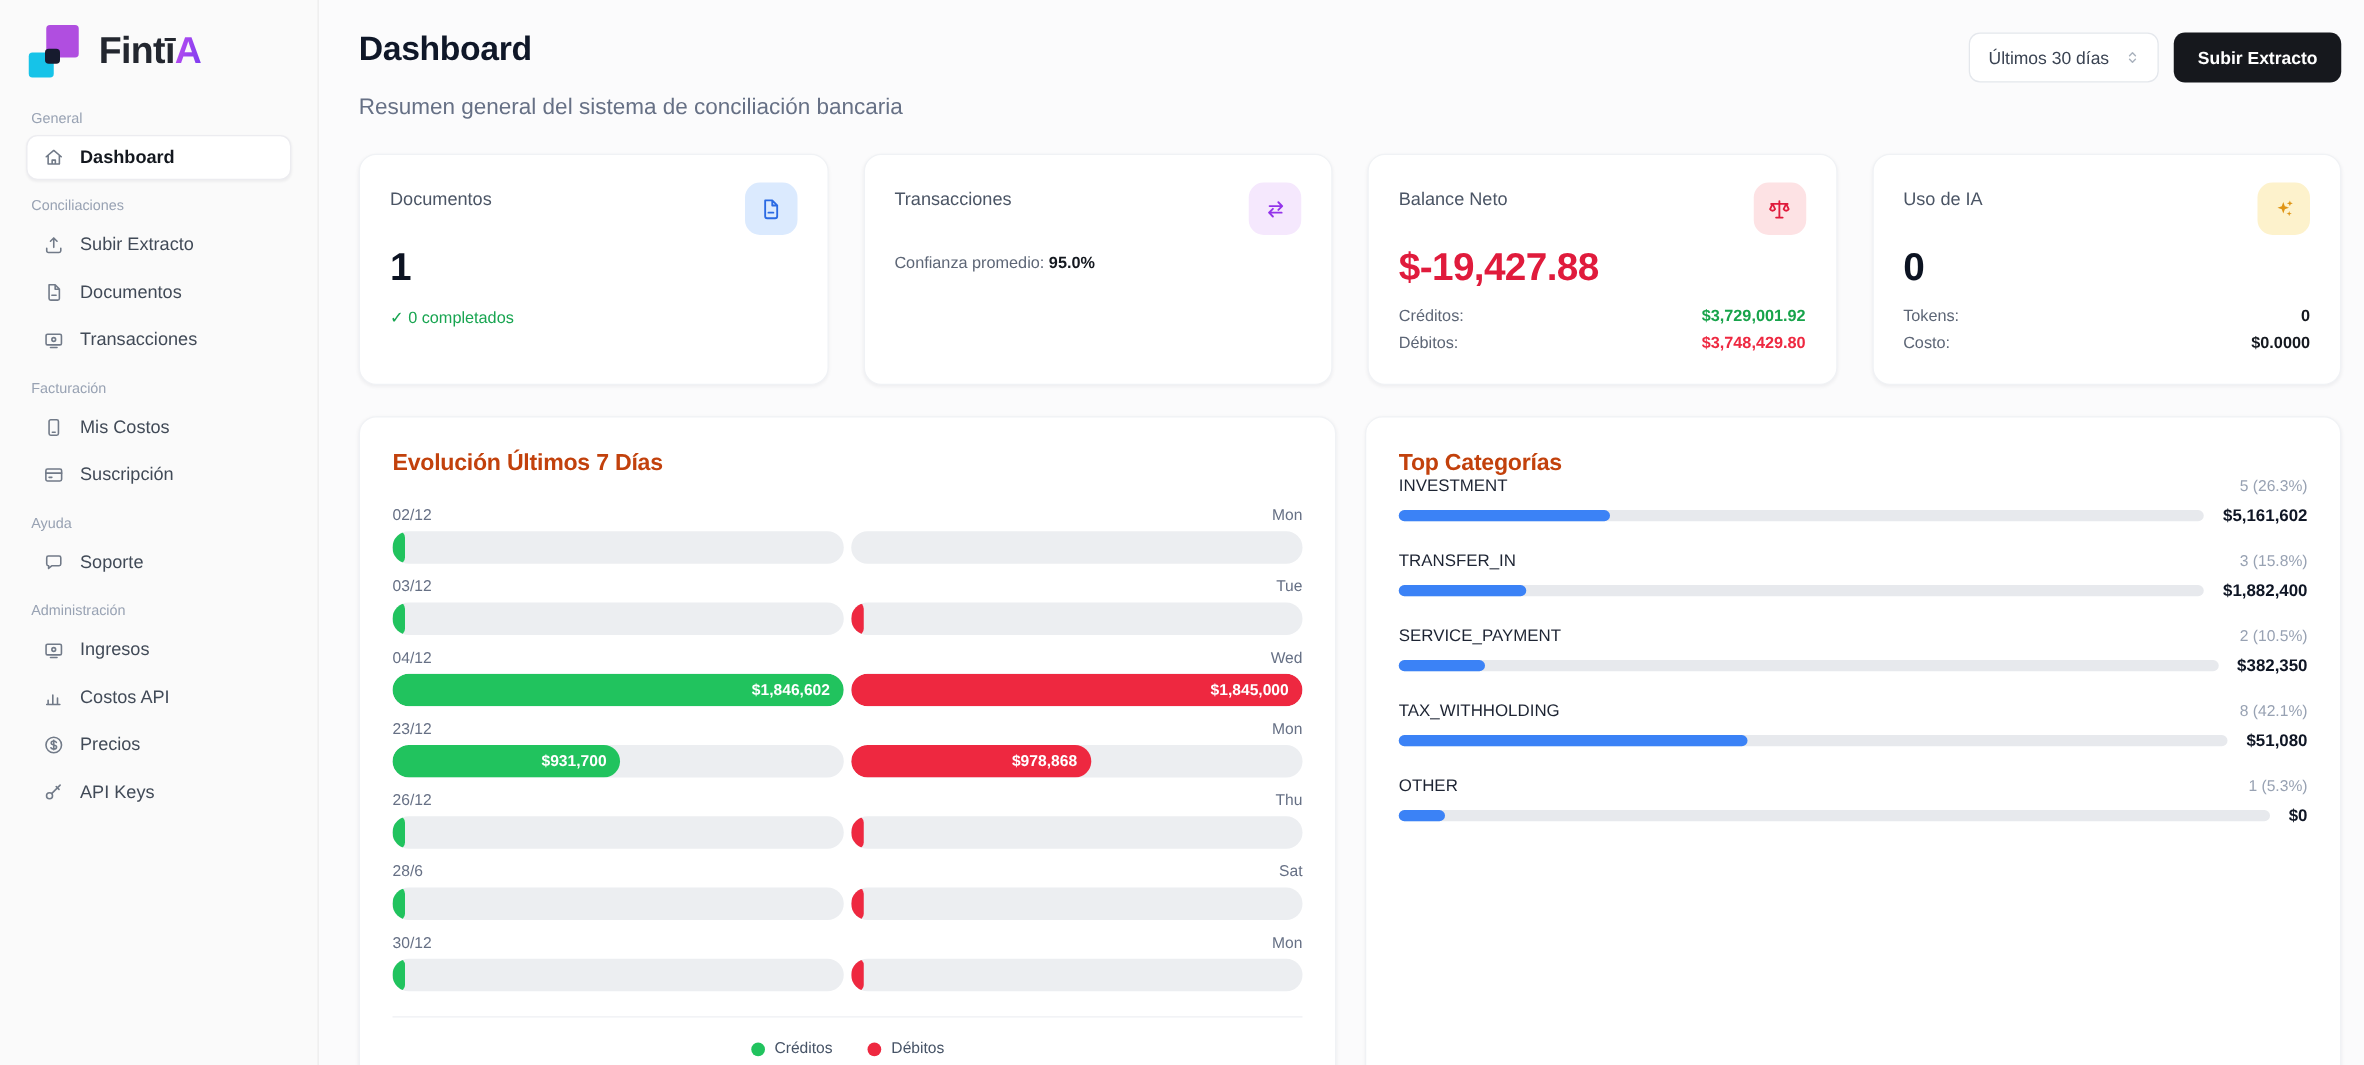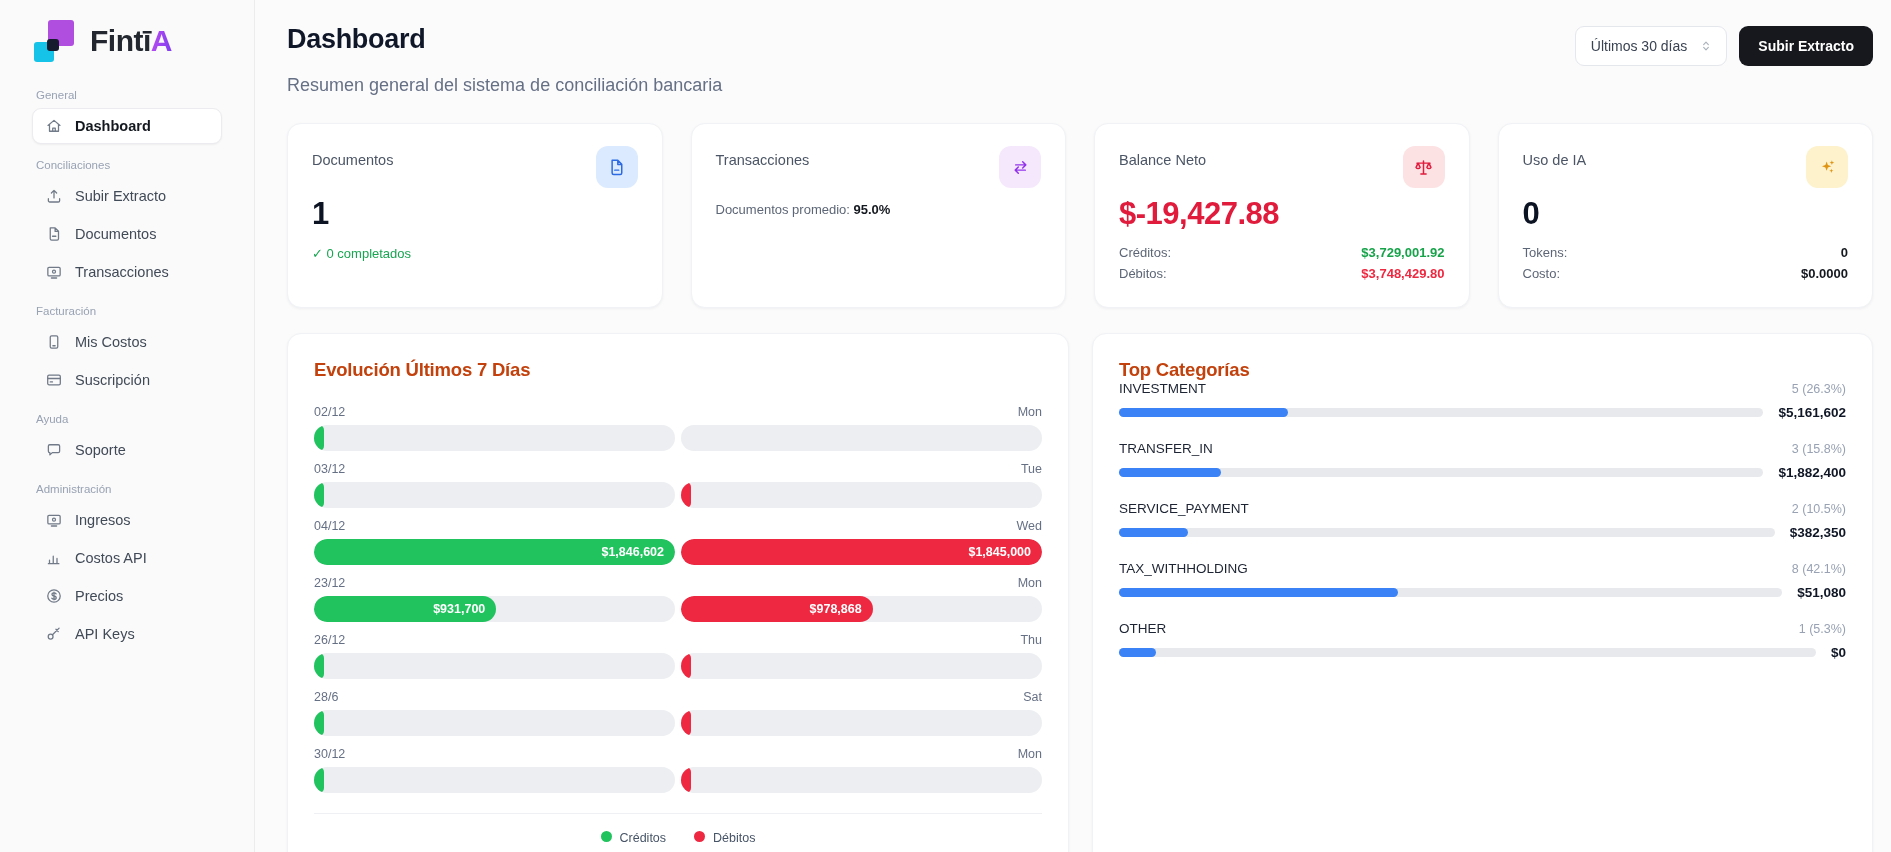--- a/index.html
+++ b/index.html
@@ -12,21 +12,21 @@
   body{
     width:1891px;height:852px;overflow:hidden;
     font-family:"Liberation Sans","DejaVu Sans",sans-serif;
     background:#fbfbfc;color:var(--ink);
   }
   .app{display:flex;width:1891px;height:852px}
 
   
   .sidebar{
     flex:0 0 255px;height:100%;background:#fafafa;
-    border-right:1px solid #ececec;padding:14px 32px;overflow:hidden;
+    border-right:1px solid #ececec;padding:14px 21px;overflow:hidden;
   }
   .logo{display:flex;align-items:center;gap:10px;padding:4px 2px 10px}
   .mark{position:relative;width:46px;height:46px;flex:0 0 46px}
   .mark .sq{position:absolute;border-radius:3px}
   .sq-purple{width:26px;height:26px;left:14px;top:2px;background:#b04ee0}
   .sq-cyan{width:20px;height:20px;left:0;top:24px;background:#16c3e8}
   .sq-dark{width:12px;height:12px;left:13px;top:21px;background:#161b2e}
   .word{font-size:30px;font-weight:800;letter-spacing:-.5px;color:#23272f}
   .word .grad{background:linear-gradient(100deg,#c04df0,#7a3cf0);-webkit-background-clip:text;background-clip:text;color:transparent}
   .sec-label{font-size:11.5px;color:var(--lgray);margin:15px 4px 7px}
@@ -94,21 +94,21 @@
   .crow{margin-bottom:11px}
   .clabels{display:flex;justify-content:space-between;font-size:12.5px;color:var(--gray);margin-bottom:6px}
   .cbars{display:flex;gap:6px}
   .track{flex:1;height:26px;background:var(--track);border-radius:13px;overflow:hidden}
   .fill{height:100%;border-radius:13px;min-width:10px;display:flex;align-items:center;justify-content:flex-end}
   .fill.green{background:var(--green)}
   .fill.red{background:var(--red)}
   .blabel{color:#fff;font-weight:700;font-size:12.5px;padding-right:11px;white-space:nowrap}
   .blabel:empty{display:none}
   .legend{display:flex;justify-content:center;gap:28px;border-top:1px solid #eef0f3;margin-top:20px;padding-top:17px}
-  .litem{display:flex;align-items:flex-start;gap:8px;font-size:12.5px;color:#475467}
+  .litem{display:flex;align-items:flex-end;gap:8px;font-size:12.5px;color:#475467}
   .dot{width:11px;height:11px;border-radius:50%}
   .dot.tone-green{background:var(--green)}
   .dot.tone-red{background:var(--red)}
 
   
   .cats{}
   .cat{margin-bottom:21px}
   .cat-top{display:flex;justify-content:space-between;align-items:baseline;margin-bottom:9px}
   .cat-name{font-size:13.5px;color:#1d2433;font-weight:500}
   .cat-count{font-size:12.5px;color:var(--lgray)}
@@ -369,21 +369,21 @@
           <div class="stat-top">
             <span class="stat-title">Transacciones</span>
             <span class="ibox tone-purple">
               <span>
                 <svg viewBox="0 0 24 24" class="svgi">
                   <use href="#swap-icon"></use>
                 </svg>
               </span>
             </span>
           </div>
-          <div class="note tone-gray"><span>Documentos promedio: </span><b>95.0%</b></div>
+          <div class="note tone-gray"><span>Confianza promedio: </span><b>95.0%</b></div>
           <div class="rows">
             
           </div>
         </div>
 
         <div class="card stat">
           <div class="stat-top">
             <span class="stat-title">Balance Neto</span>
             <span class="ibox tone-red">
               <span>

